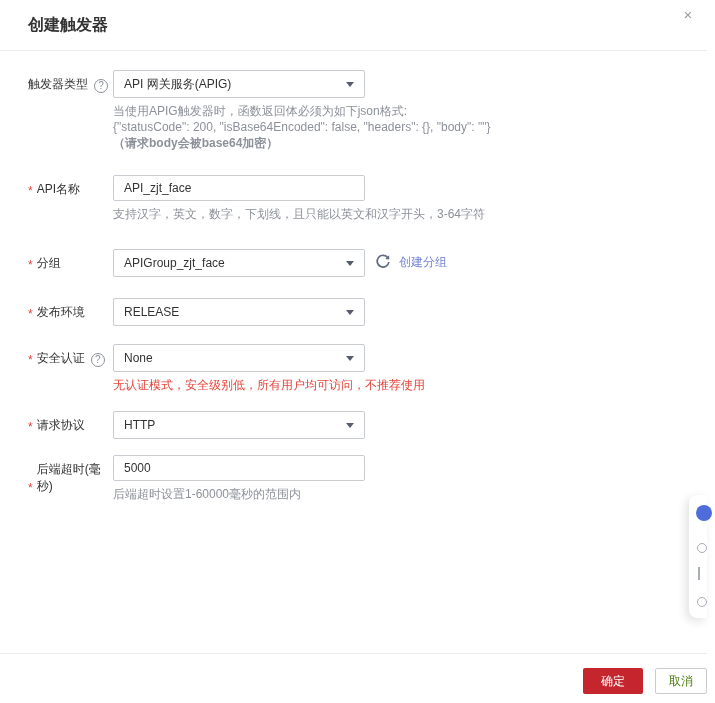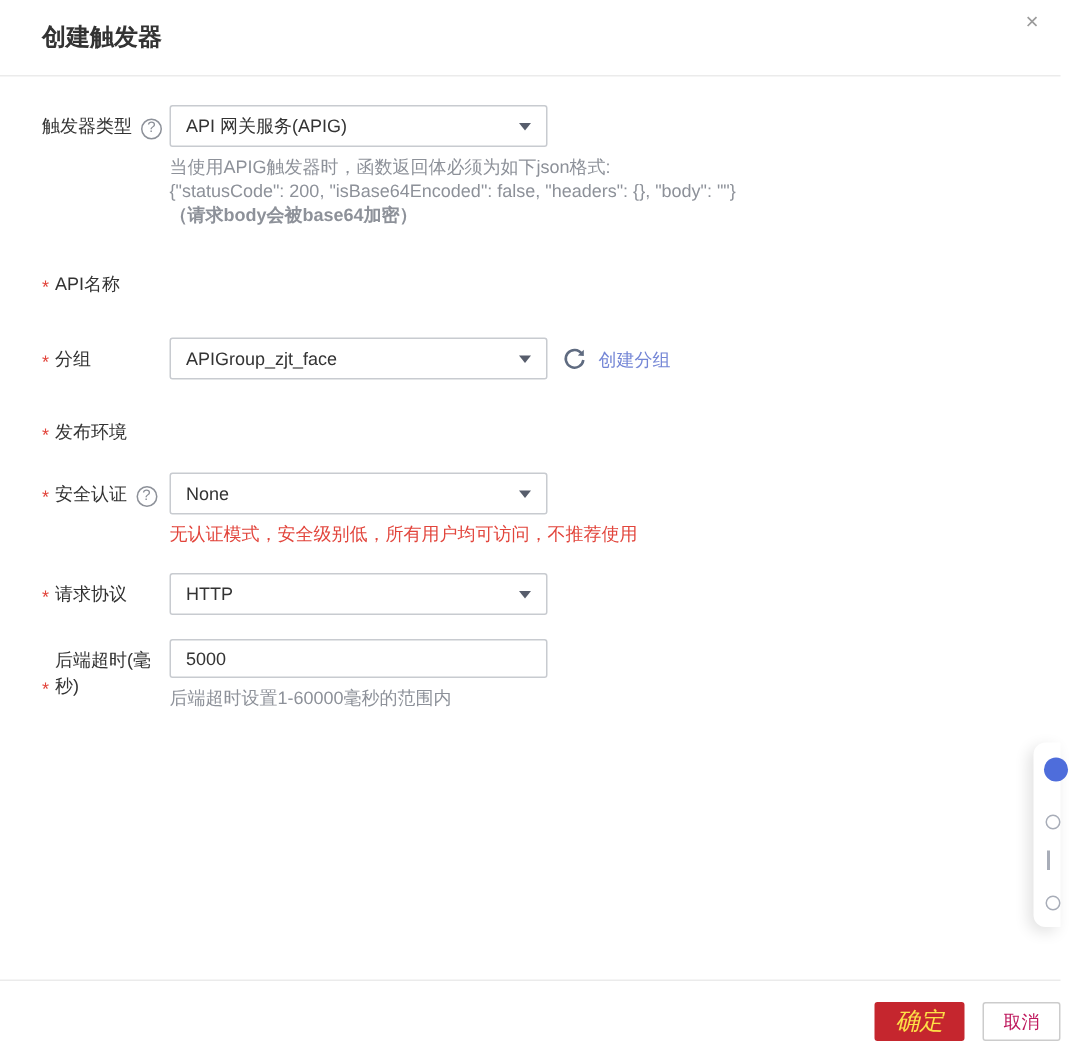--- a/index.html
+++ b/index.html
@@ -15,38 +15,38 @@
 
   .form { position:absolute; top:70px; left:28px; width:640px; }
   .form-row { display:flex; align-items:flex-start; }
   .mb24{margin-bottom:24px;} .mb27{margin-bottom:27px;} .mb21{margin-bottom:21px;}
   .mb18{margin-bottom:18px;} .mb16{margin-bottom:16px;}
   .form-label { width:85px; flex:0 0 85px; padding-top:6px; color:#333; display:flex; align-items:flex-end; }
   .req { color:#e2453c; margin-right:4px; }
   .help-icon { display:inline-block; width:14px; height:14px; border:1px solid #8d9199; border-radius:50%;
                color:#8d9199; font-size:10px; line-height:12px; text-align:center; margin-left:6px; cursor:pointer; }
   .control-col { display:flex; flex-direction:column; }
-  .control-line { display:flex; align-items:flex-end; }
+  .control-line { display:flex; align-items:flex-start; }
   .select-box { width:252px; height:26px; border:1px solid #c8cbd0; border-radius:2px; background:#fff;
                 display:flex; align-items:center; justify-content:space-between; padding:13px 10px; cursor:pointer; }
   .select-value { color:#333; }
   .caret { width:0; height:0; border-left:4px solid transparent; border-right:4px solid transparent;
            border-top:5px solid #575d6c; }
   .text-input { width:252px; height:26px; border:1px solid #c8cbd0; border-radius:2px; padding:0 10px;
                 font-family:inherit; font-size:12px; color:#333; outline:none; }
   .hint { color:#8d9199; margin-top:5px; line-height:16px; }
   .warning { color:#e2453c; margin-top:6px; line-height:15px; }
   .row-extras { display:flex; align-items:center; height:26px; margin-left:10px; }
   .refresh-btn { width:16px; height:16px; color:#5f6b80; cursor:pointer; display:inline-flex; align-items:center; }
   .link { color:#7486d6; text-decoration:none; margin-left:8px; cursor:pointer; }
 
   .footer { position:absolute; top:668px; left:0; right:0; height:26px; }
-  .btn-primary { position:absolute; left:583px; top:0; width:60px; height:26px; background:#c5262e; color:#fde047;
-                 border:none; border-radius:2px; font-size:16px; font-family:inherit; cursor:pointer;font-style:italic; }
-  .btn-secondary { position:absolute; left:655px; top:0; width:52px; height:26px; background:#fff; color:#be185d;
+  .btn-primary { position:absolute; left:583px; top:0; width:60px; height:26px; background:#c5262e; color:#ffffff;
+                 border:none; border-radius:2px; font-size:12px; font-family:inherit; cursor:pointer; }
+  .btn-secondary { position:absolute; left:655px; top:0; width:52px; height:26px; background:#fff; color:#4d7c0f;
                    border:1px solid #ccc; border-radius:2px; font-size:12px; font-family:inherit; cursor:pointer; }
 
   .floating-widget { position:absolute; top:495px; right:0; width:18px; height:123px; background:#fff;
                      border-radius:8px 0 0 8px; box-shadow:-3px 3px 10px rgba(0,0,0,0.12); cursor:pointer; }
   .fw-blue-circle { position:absolute; top:10px; left:7px; width:16px; height:16px; border-radius:50%; background:#4e6ddb; }
   .fw-frag-1 { position:absolute; top:48px; left:8px; width:10px; height:10px; border:1.5px solid #a8adb8; border-radius:50%; }
   .fw-frag-2 { position:absolute; top:72px; left:9px; width:2px; height:13px; background:#a8adb8; }
   .fw-frag-3 { position:absolute; top:102px; left:8px; width:10px; height:10px; border:1.5px solid #a8adb8; border-radius:50%; }
 </style>
 </head>
@@ -74,20 +74,24 @@
         <div class="hint" style="margin-top:0;">{"statusCode": 200, "isBase64Encoded": false, "headers": {}, "body": ""}</div>
         <div class="hint" style="margin-top:0;font-weight:bold;">（请求body会被base64加密）</div>
       </div>
     </div>
 
     <div class="form-row mb27">
       <div class="form-label">
         <span class="req">*</span>
         <span>API名称</span>
       </div>
+      <div class="control-col">
+        <input class="text-input" type="text" value="API_zjt_face" style="">
+        <div class="hint">支持汉字，英文，数字，下划线，且只能以英文和汉字开头，3-64字符</div>
+      </div>
     </div>
 
     <div class="form-row mb21">
       <div class="form-label">
         <span class="req">*</span>
         <span>分组</span>
       </div>
       <div class="control-line">
         <div class="select-box">
           <span class="select-value">APIGroup_zjt_face</span>
@@ -104,20 +108,24 @@
         </div>
       </div>
     </div>
 
     <div class="form-row mb18">
       <div class="form-label">
         <span class="req">*</span>
         <span>发布环境</span>
       </div>
       <div class="control-line">
+        <div class="select-box">
+          <span class="select-value">RELEASE</span>
+          <span class="caret"></span>
+        </div>
       </div>
     </div>
 
     <div class="form-row mb18">
       <div class="form-label">
         <span class="req">*</span>
         <span>安全认证</span>
         <span class="help-icon">?</span>
       </div>
       <div class="control-col">

